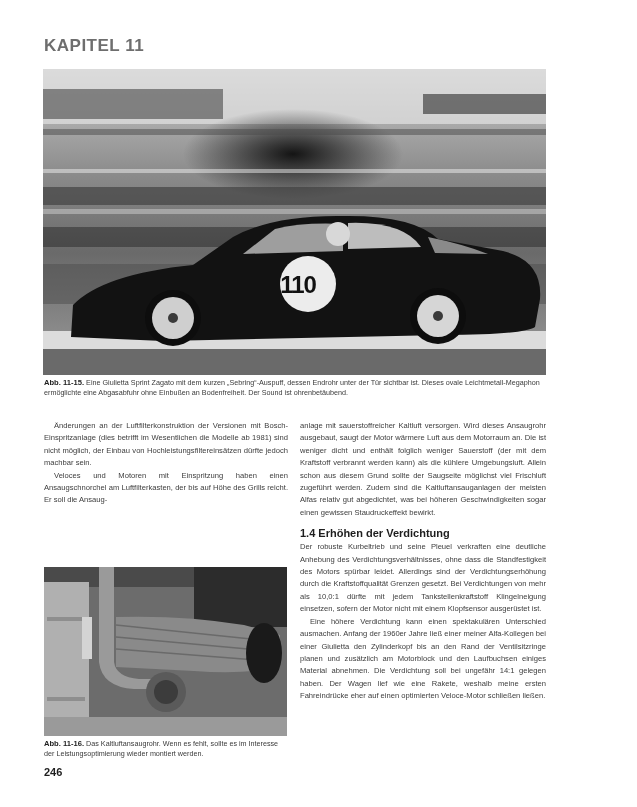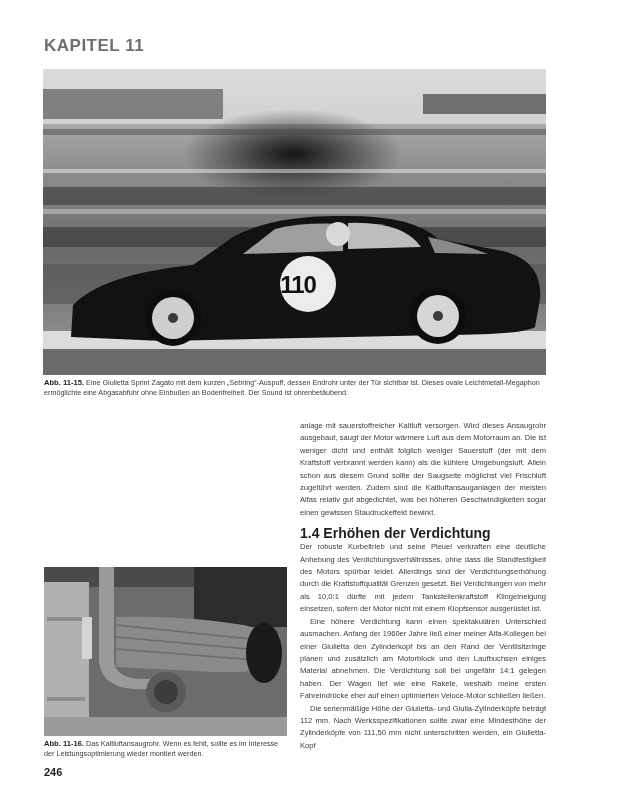--- a/index.html
+++ b/index.html
@@ -9,21 +9,21 @@
   .photo2 { position: absolute; left: 44px; top: 567px; width: 243px; height: 169px; overflow: hidden; background: #7a7a7a; }
   .caption { position: absolute; font-size: 7.2px; line-height: 10px; color: #3a3a3a; }
   .caption b { font-weight: bold; color: #1e1e1e; font-size: 7.6px; margin-top: 44px; }
   .cap1 { left: 44px; top: 378px; width: 502px; }
   .cap2 { left: 44px; top: 739px; width: 244px; }
   .col { position: absolute; font-size: 7.6px; line-height: 12.4px; text-align: justify; color: #3c3c3c; }
   .col p { margin: 0; }
   .col p.indent { text-indent: 10px; }
   .colL { left: 44px; top: 420px; width: 244px; }
   .colR { left: 300px; top: 420px; width: 246px; }
-  .colR h2 { font-size: 14px; font-weight: bold; color: #1e1e1e; margin: 8px 0 1px 0; line-height: 13px; }
+  .colR h2 { font-size: 11px; font-weight: bold; color: #1e1e1e; margin: 8px 0 1px 0; line-height: 13px; }
   .pageno { position: absolute; left: 44px; top: 766px; font-size: 11px; font-weight: bold; color: #1e1e1e; }
 </style>
 </head>
 <body>
 
 <div class="chapter">KAPITEL 11</div>
 
 <div class="photo1">
   <svg width="503" height="306" viewBox="0 0 503 306" xmlns="http://www.w3.org/2000/svg">
     <defs>
@@ -69,20 +69,22 @@
     <circle cx="265" cy="215" r="28" fill="#ececec"></circle>
   </svg>
   <div style="position:absolute;left:237px;top:202px;width:36px;text-align:center;font-family:'Liberation Sans',sans-serif;font-weight:bold;font-size:24px;color:#111;letter-spacing:-1px;">110</div>
 </div>
 
 <div class="caption cap1">
   <b>Abb. 11-15.</b><span> Eine Giulietta Sprint Zagato mit dem kurzen „Sebring“-Auspuff, dessen Endrohr unter der Tür sichtbar ist. Dieses ovale Leichtmetall-Megaphon ermöglichte eine Abgasabfuhr ohne Einbußen an Bodenfreiheit. Der Sound ist ohrenbetäubend.</span>
 </div>
 
 <div class="col colL">
+  <p class="indent">Änderungen an der Luftfilterkonstruktion der Versionen mit Bosch-Einspritzanlage (dies betrifft im Wesentlichen die Modelle ab 1981) sind nicht möglich, der Einbau von Hochleistungsfiltereinsätzen dürfte jedoch machbar sein.</p>
+  <p class="indent">Veloces und Motoren mit Einspritzung haben einen Ansaugschnorchel am Luftfilterkasten, der bis auf Höhe des Grills reicht. Er soll die Ansaug-</p>
 </div>
 
 <div class="photo2">
   <svg width="243" height="169" viewBox="0 0 243 169" xmlns="http://www.w3.org/2000/svg">
     <rect width="243" height="169" fill="#6c6c6c"></rect>
     <rect x="0" y="0" width="243" height="20" fill="#4a4a4a"></rect>
     <rect x="150" y="0" width="93" height="60" fill="#2c2c2c"></rect>
     <rect x="0" y="15" width="45" height="140" fill="#b0b0b0"></rect>
     <rect x="3" y="50" width="38" height="4" fill="#8e8e8e"></rect>
     <rect x="3" y="130" width="38" height="4" fill="#8e8e8e"></rect>
@@ -101,14 +103,13 @@
   <b>Abb. 11-16.</b><span> Das Kaltluftansaugrohr. Wenn es fehlt, sollte es im Interesse der Leistungsoptimierung wieder montiert werden.</span>
 </div>
 
 <div class="pageno">246</div>
 
 <div class="col colR">
   <p>anlage mit sauerstoffreicher Kaltluft versorgen. Wird dieses Ansaugrohr ausgebaut, saugt der Motor wärmere Luft aus dem Motorraum an. Die ist weniger dicht und enthält folglich weniger Sauerstoff (der mit dem Kraftstoff verbrannt werden kann) als die kühlere Umgebungsluft. Allein schon aus diesem Grund sollte der Saugseite möglichst viel Frischluft zugeführt werden. Zudem sind die Kaltluftansauganlagen der meisten Alfas relativ gut abgedichtet, was bei höheren Geschwindigkeiten sogar einen gewissen Staudruckeffekt bewirkt.</p>
   <h2>1.4 Erhöhen der Verdichtung</h2>
   <p>Der robuste Kurbeltrieb und seine Pleuel verkraften eine deutliche Anhebung des Verdichtungsverhältnisses, ohne dass die Standfestigkeit des Motors spürbar leidet. Allerdings sind der Verdichtungserhöhung durch die Kraftstoffqualität Grenzen gesetzt. Bei Verdichtungen von mehr als 10,0:1 dürfte mit jedem Tankstellenkraftstoff Klingelneigung einsetzen, sofern der Motor nicht mit einem Klopfsensor ausgerüstet ist.</p>
   <p class="indent">Eine höhere Verdichtung kann einen spektakulären Unterschied ausmachen. Anfang der 1960er Jahre ließ einer meiner Alfa-Kollegen bei einer Giulietta den Zylinderkopf bis an den Rand der Ventilsitzringe planen und zusätzlich am Motorblock und den Laufbuchsen einiges Material abnehmen. Die Verdichtung soll bei ungefähr 14:1 gelegen haben. Der Wagen lief wie eine Rakete, weshalb meine ersten Fahreindrücke eher auf einen optimierten Veloce-Motor schließen ließen.</p>
-  <p class="indent">Die serienmäßige Höhe der Giulietta- und Giulia-Zylinderköpfe beträgt 112 mm. Nach Werksspezifikationen sollte zwar eine Mindesthöhe der Zylinderköpfe von 111,50 mm nicht unterschritten werden, ein Giulietta-Kopf</p>
 </div>
 
 </body></html>

